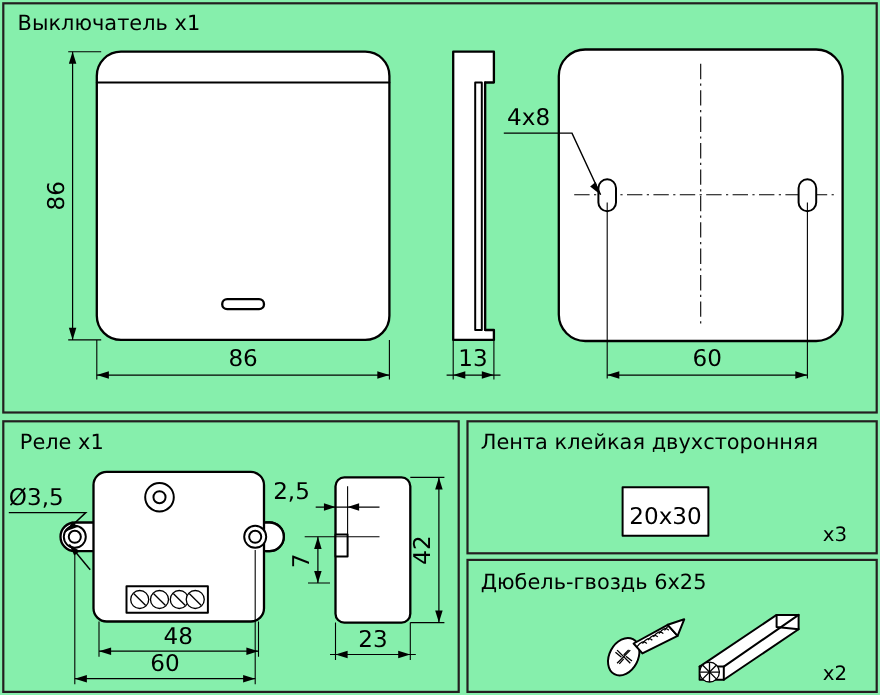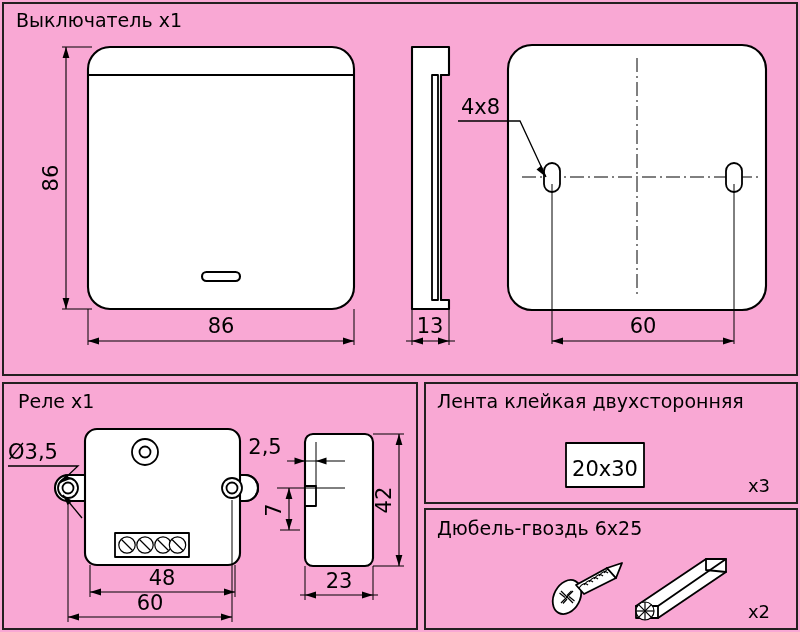--- a/index.html
+++ b/index.html
@@ -7,21 +7,21 @@
     padding: 0;
     background: #ffffff;
   }
   body {
     font-family: "DejaVu Sans", sans-serif;
   }
   #sheet {
     position: relative;
     width: 800px;
     height: 632px;
-    background: #f9a8d4;
+    background: #86efac;
     overflow: hidden;
   }
   #sheet svg {
     position: absolute;
     top: 0;
     left: 0;
   }
   .panel-border {
     fill: none;
     stroke: #231f20;

